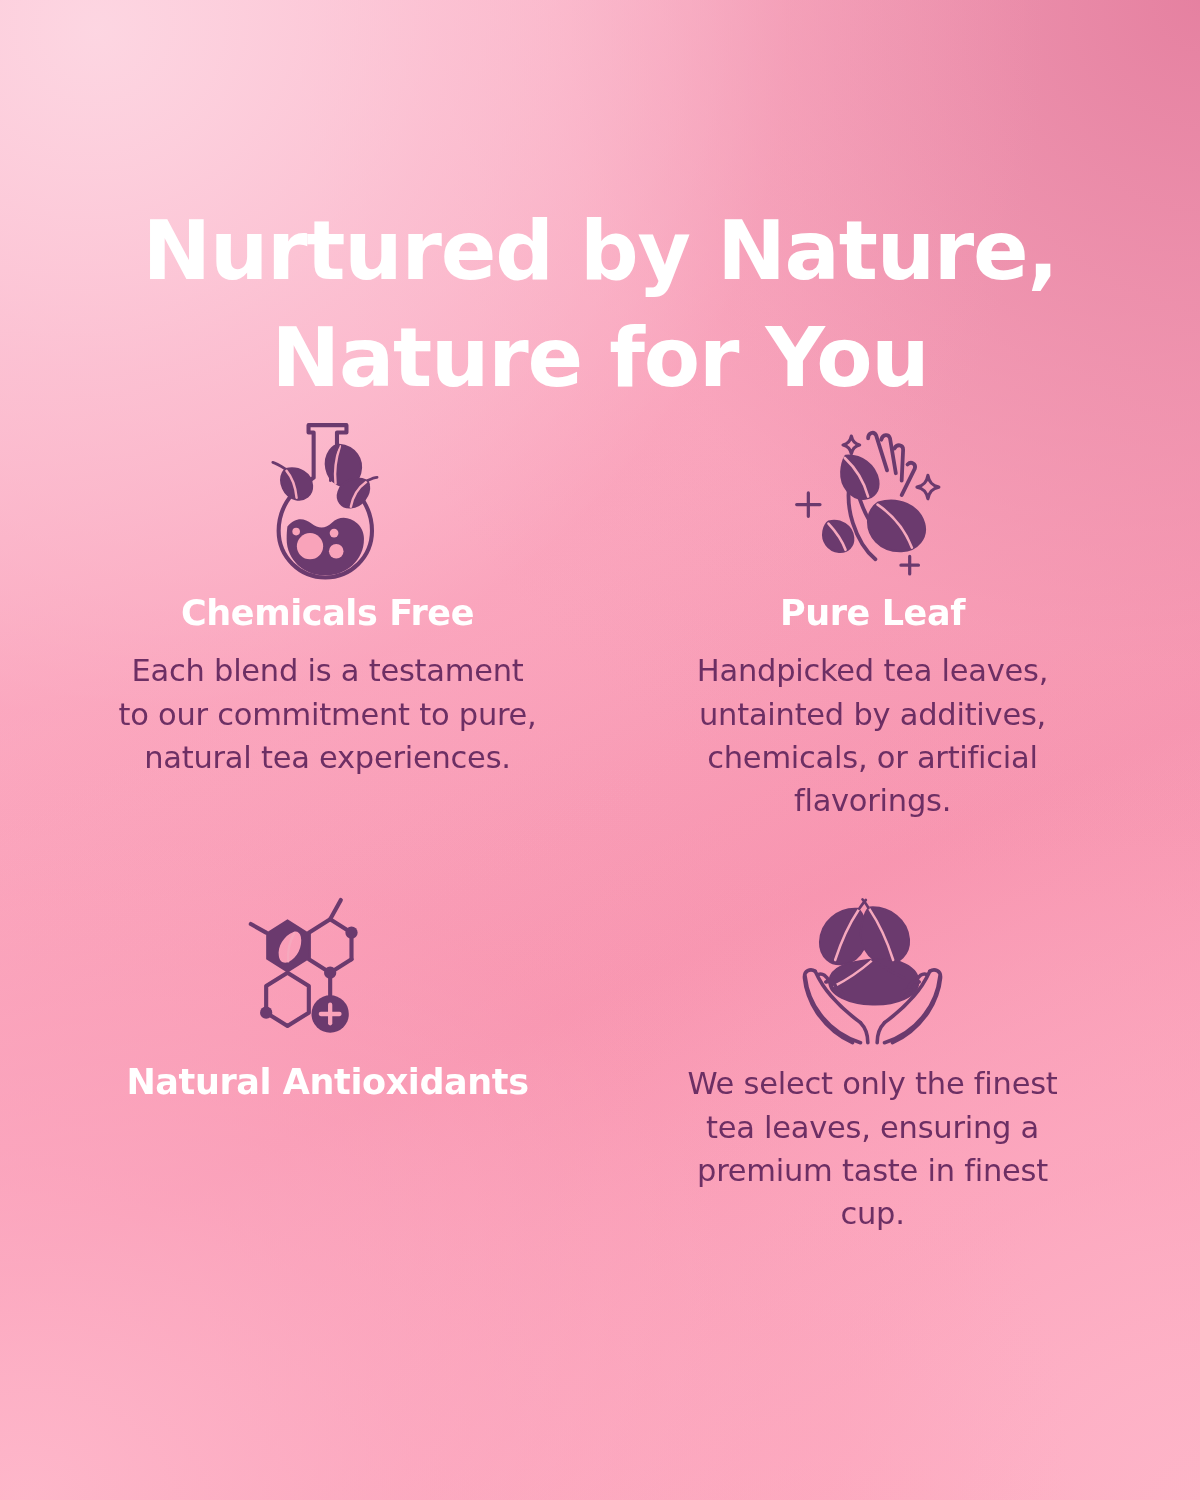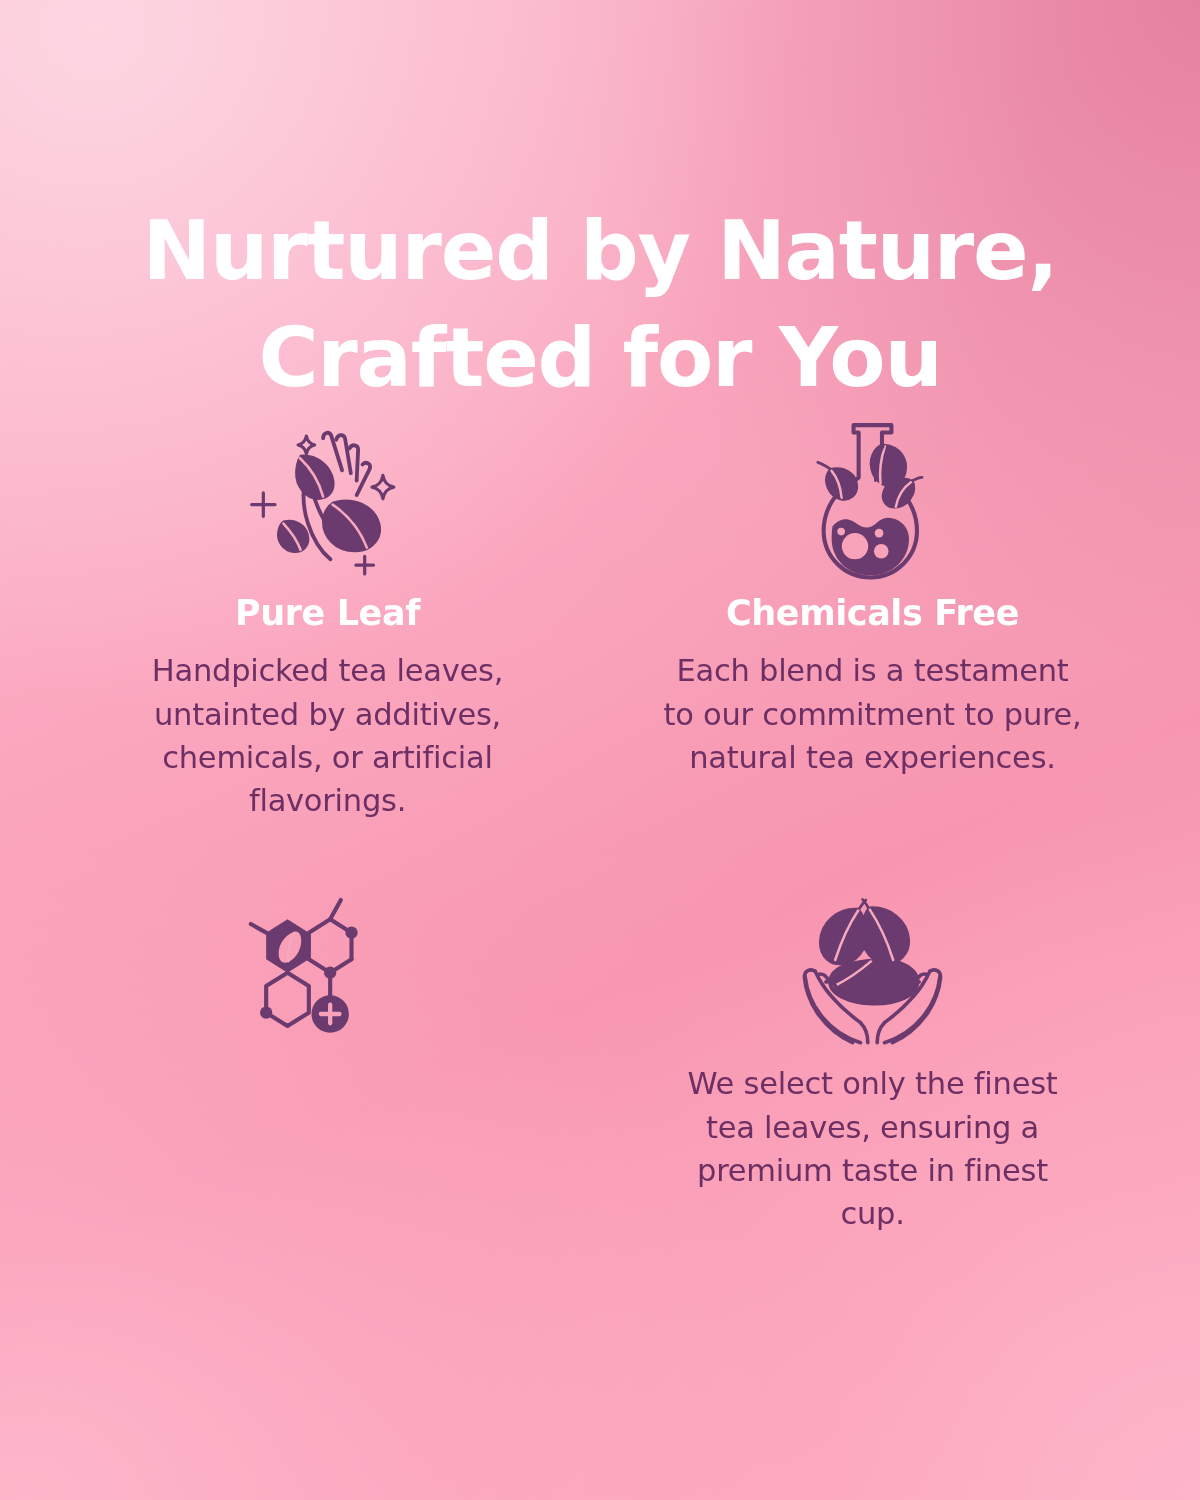--- a/index.html
+++ b/index.html
@@ -110,61 +110,24 @@
   
   .card.row2 .icon-wrap { height: 160px; margin-bottom: 12px; }
 </style>
 </head>
 <body>
 
 <div id="poster">
 
   <h1 class="headline">
     <span class="line">Nurtured by Nature,</span>
-    <span class="line">Crafted for You</span>
+    <span class="line">Nature for You</span>
   </h1>
 
   <div class="grid">
-
-    <div class="card row1">
-      <div class="icon-wrap">
-        <svg viewBox="0 0 120 120" xmlns="http://www.w3.org/2000/svg">
-          <g fill="none" stroke="#6b3a6e" stroke-width="2.6" stroke-linecap="round" stroke-linejoin="round">
-
-            <path d="M57 18 C57 14 61 13 62.5 16 L70 40"></path>
-            <path d="M66 19 C67 15 71 15 72 18 L76 42"></path>
-            <path d="M75 25 C77 21.5 81 22.5 81 25.8 L80 47"></path>
-            <path d="M84 36 C86.5 33.5 90 35.5 89 38.8 L80 57"></path>
-            <path d="M53 39 C49 34 43.5 37 45 43 L52.5 63 C58 78 66 86 74 90"></path>
-            <path d="M45 43 C43 53 42.5 64 46.5 76 C50 87 56 96 62 101"></path>
-          </g>
-
-          <g fill="#6b3a6e" stroke="#6b3a6e" stroke-width="1.4" stroke-linejoin="round">
-            <path d="M41.5 30 C52 29 62 36 64 47 C65 54 61 59 55 59.5 C45.5 60.5 38 51 38.5 41 C38.8 36 40 32.5 41.5 30 Z"></path>
-            <path d="M64 62 C78 58 92 64 95.5 76.5 C98 86 91 95 80 95.5 C65 96 56 85 57 73.5 C57.6 68.5 60 64.5 64 62 Z"></path>
-            <path d="M30 75 C38 73 46 78 46.8 86 C47.4 92 43 96.5 37 96 C29.5 95.2 25 88.5 26.3 81.5 C26.9 78.5 28.2 76.2 30 75 Z"></path>
-          </g>
-
-          <g fill="none" stroke="#f6a8bd" stroke-width="1.8" stroke-linecap="round">
-            <path d="M41 31.5 C48 38 54 47 57 58"></path>
-            <path d="M63.5 63.5 C73 70 82 80 87 93"></path>
-            <path d="M29.8 76.5 C34 81 39 87.5 41.5 94.5"></path>
-          </g>
-
-          <g fill="none" stroke="#6b3a6e" stroke-width="2.2" stroke-linecap="round" stroke-linejoin="round">
-            <path d="M45.5 16.5 C46.2 20.2 47.8 21.8 51.2 22.6 C47.8 23.4 46.2 25 45.5 28.6 C44.8 25 43.2 23.4 39.8 22.6 C43.2 21.8 44.8 20.2 45.5 16.5 Z"></path>
-            <path d="M98 43.5 C98.9 48.4 100.9 50.5 105.5 51.5 C100.9 52.5 98.9 54.6 98 59.5 C97.1 54.6 95.1 52.5 90.5 51.5 C95.1 50.5 97.1 48.4 98 43.5 Z"></path>
-            <path d="M16 55.5 L16 71.5 M8 63.5 L24 63.5"></path>
-            <path d="M85.5 99 L85.5 111 M79.5 105 L91.5 105"></path>
-          </g>
-        </svg>
-      </div>
-      <div class="card-title">Pure Leaf</div>
-      <div class="card-body">Handpicked tea leaves, untainted by additives, chemicals, or artificial flavorings.</div>
-    </div>
 
     <div class="card row1">
       <div class="icon-wrap">
         <svg viewBox="0 0 120 120" xmlns="http://www.w3.org/2000/svg">
 
           <g fill="none" stroke="#6b3a6e" stroke-width="2.8" stroke-linecap="round" stroke-linejoin="round">
             <path d="M47 14 L47 9 L73 9 L73 14 L66.5 14 L66.5 45 L70 47.5
                      C82.5 54 90.5 67 90.5 81.5
                      C90.5 99.5 76 113.5 58.5 113.5
                      C41 113.5 26.5 99.5 26.5 81.5
@@ -203,20 +166,57 @@
             <path d="M67.5 23 C63.5 30 61.5 39 62 47"></path>
             <path d="M31 39 C27 36.5 24.5 35 22.5 34.5"></path>
             <path d="M87.5 47 C90.5 45.5 92.5 44.8 94 44.8"></path>
           </g>
         </svg>
       </div>
       <div class="card-title">Chemicals Free</div>
       <div class="card-body">Each blend is a testament to our commitment to pure, natural tea experiences.</div>
     </div>
 
+    <div class="card row1">
+      <div class="icon-wrap">
+        <svg viewBox="0 0 120 120" xmlns="http://www.w3.org/2000/svg">
+          <g fill="none" stroke="#6b3a6e" stroke-width="2.6" stroke-linecap="round" stroke-linejoin="round">
+
+            <path d="M57 18 C57 14 61 13 62.5 16 L70 40"></path>
+            <path d="M66 19 C67 15 71 15 72 18 L76 42"></path>
+            <path d="M75 25 C77 21.5 81 22.5 81 25.8 L80 47"></path>
+            <path d="M84 36 C86.5 33.5 90 35.5 89 38.8 L80 57"></path>
+            <path d="M53 39 C49 34 43.5 37 45 43 L52.5 63 C58 78 66 86 74 90"></path>
+            <path d="M45 43 C43 53 42.5 64 46.5 76 C50 87 56 96 62 101"></path>
+          </g>
+
+          <g fill="#6b3a6e" stroke="#6b3a6e" stroke-width="1.4" stroke-linejoin="round">
+            <path d="M41.5 30 C52 29 62 36 64 47 C65 54 61 59 55 59.5 C45.5 60.5 38 51 38.5 41 C38.8 36 40 32.5 41.5 30 Z"></path>
+            <path d="M64 62 C78 58 92 64 95.5 76.5 C98 86 91 95 80 95.5 C65 96 56 85 57 73.5 C57.6 68.5 60 64.5 64 62 Z"></path>
+            <path d="M30 75 C38 73 46 78 46.8 86 C47.4 92 43 96.5 37 96 C29.5 95.2 25 88.5 26.3 81.5 C26.9 78.5 28.2 76.2 30 75 Z"></path>
+          </g>
+
+          <g fill="none" stroke="#f6a8bd" stroke-width="1.8" stroke-linecap="round">
+            <path d="M41 31.5 C48 38 54 47 57 58"></path>
+            <path d="M63.5 63.5 C73 70 82 80 87 93"></path>
+            <path d="M29.8 76.5 C34 81 39 87.5 41.5 94.5"></path>
+          </g>
+
+          <g fill="none" stroke="#6b3a6e" stroke-width="2.2" stroke-linecap="round" stroke-linejoin="round">
+            <path d="M45.5 16.5 C46.2 20.2 47.8 21.8 51.2 22.6 C47.8 23.4 46.2 25 45.5 28.6 C44.8 25 43.2 23.4 39.8 22.6 C43.2 21.8 44.8 20.2 45.5 16.5 Z"></path>
+            <path d="M98 43.5 C98.9 48.4 100.9 50.5 105.5 51.5 C100.9 52.5 98.9 54.6 98 59.5 C97.1 54.6 95.1 52.5 90.5 51.5 C95.1 50.5 97.1 48.4 98 43.5 Z"></path>
+            <path d="M16 55.5 L16 71.5 M8 63.5 L24 63.5"></path>
+            <path d="M85.5 99 L85.5 111 M79.5 105 L91.5 105"></path>
+          </g>
+        </svg>
+      </div>
+      <div class="card-title">Pure Leaf</div>
+      <div class="card-body">Handpicked tea leaves, untainted by additives, chemicals, or artificial flavorings.</div>
+    </div>
+
     <div class="card row2">
       <div class="icon-wrap">
         <svg viewBox="0 0 120 120" xmlns="http://www.w3.org/2000/svg">
 
           <g fill="none" stroke="#6b3a6e" stroke-width="3.1" stroke-linecap="round" stroke-linejoin="round">
             <path d="M30 62 L14 72 L14 92 L30 102 L46 92 L46 72 Z"></path>
           </g>
 
           <g fill="none" stroke="#6b3a6e" stroke-width="3.1" stroke-linecap="round" stroke-linejoin="round">
             <path d="M62 22 L78 32 L78 52 L62 62 L46 52 L46 32 Z"></path>
@@ -241,20 +241,21 @@
             <circle cx="14" cy="92" r="4.6"></circle>
           </g>
 
           <circle cx="62" cy="93" r="14" fill="#6b3a6e"></circle>
           <g stroke="#f9a3ba" stroke-width="3.2" stroke-linecap="round">
             <path d="M62 86 L62 100"></path>
             <path d="M55 93 L69 93"></path>
           </g>
         </svg>
       </div>
+      <div class="card-title">Natural Antioxidants</div>
     </div>
 
     <div class="card row2">
       <div class="icon-wrap">
         <svg viewBox="0 0 120 120" xmlns="http://www.w3.org/2000/svg">
 
           <g fill="#6b3a6e" stroke="#6b3a6e" stroke-width="1.3" stroke-linejoin="round">
             <path d="M49 14 C34 13 21 24 20.5 39 C20.2 50 28.5 57.5 39 55.5
                      C52 53 59 38.5 55 25 C53.4 19.5 51.3 15.6 49 14 Z"></path>
             <path d="M58 13 C73 12 86.5 22.5 87.5 37 C88.2 48 80 56.5 69 55

